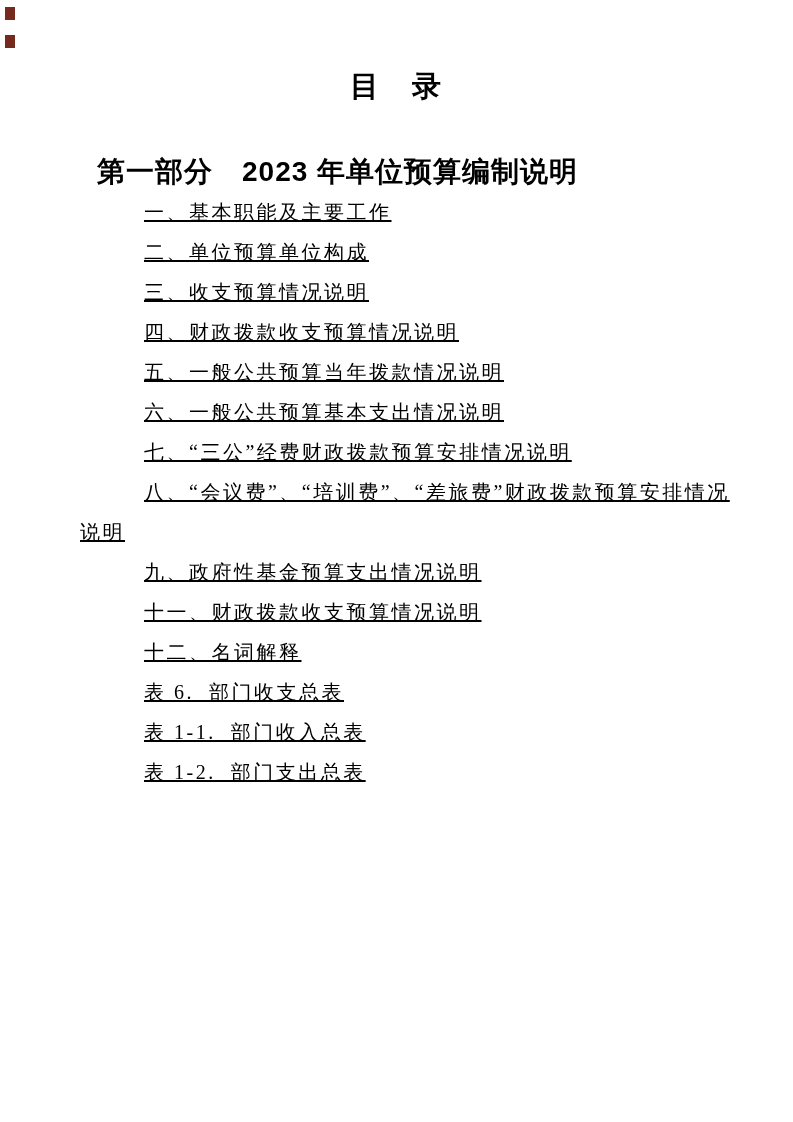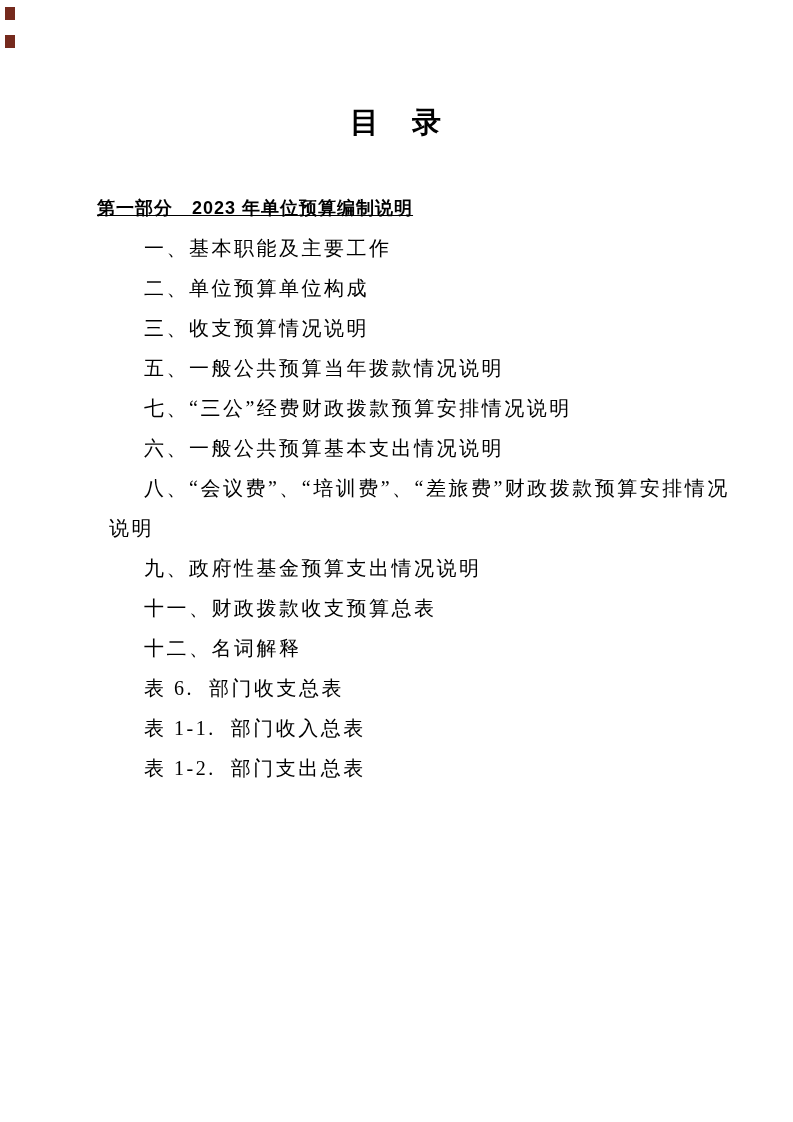--- a/index.html
+++ b/index.html
@@ -4,21 +4,21 @@
 <style>
   html, body { margin: 0; padding: 0; background: #ffffff; }
   .page {
     position: relative;
     width: 793px;
     height: 883px;
     background: #ffffff;
     color: #000000;
     overflow: hidden;
     box-sizing: border-box;
-    padding-top: 104px;
+    padding-top: 68px;
     font-family: "Liberation Serif", serif;
   }
   .corner-mark {
     position: absolute;
     left: 5px;
     width: 10px;
     height: 13px;
   }
   .corner-mark.m1 { top: 7px; }
   .corner-mark.m2 { top: 35px; }
@@ -29,35 +29,35 @@
     font-weight: bold;
     font-size: 29px;
     line-height: 36px;
     letter-spacing: 2px;
     white-space: pre;
   }
   .part-heading {
     margin: 0 0 0 97px;
     font-family: "Liberation Sans", sans-serif;
     font-weight: bold;
-    font-size: 18px;
+    font-size: 28px;
     line-height: 40px;
     letter-spacing: 1px;
     white-space: pre;
-    text-decoration: underline;
   }
   .toc-item {
     margin-left: 144px;
     font-family: "Liberation Serif", serif;
     font-size: 20px;
     line-height: 40px;
     letter-spacing: 2.5px;
     white-space: pre;
+    text-decoration: underline;
   }
-  .toc-item.continuation { margin-left: 109px; }
+  .toc-item.continuation { margin-left: 80px; }
   .page-number {
     position: absolute;
     left: 95px;
     top: 997px;
     font-family: "Liberation Serif", serif;
     font-size: 17px;
     line-height: 18px;
     letter-spacing: 2px;
     white-space: pre;
   }
@@ -70,27 +70,28 @@
   <span class="corner-mark m1" style="background: rgb(117, 42, 29);"></span>
   <span class="corner-mark m2" style="background: rgb(117, 42, 29);"></span>
 
   <h1 class="doc-title">目　录</h1>
 
   <section>
     <h2 class="part-heading">第一部分　2023 年单位预算编制说明</h2>
     <div class="toc-item">一、基本职能及主要工作</div>
     <div class="toc-item">二、单位预算单位构成</div>
     <div class="toc-item">三、收支预算情况说明</div>
+    <div class="toc-item">四、财政拨款收支预算情况说明</div>
     <div class="toc-item">五、一般公共预算当年拨款情况说明</div>
+    <div class="toc-item">六、一般公共预算基本支出情况说明</div>
     <div class="toc-item">七、“三公”经费财政拨款预算安排情况说明</div>
-    <div class="toc-item">六、一般公共预算基本支出情况说明</div>
     <div class="toc-item">八、“会议费”、“培训费”、“差旅费”财政拨款预算安排情况</div>
     <div class="toc-item continuation">说明</div>
     <div class="toc-item">九、政府性基金预算支出情况说明</div>
-    <div class="toc-item">十一、财政拨款收支预算总表</div>
+    <div class="toc-item">十一、财政拨款收支预算情况说明</div>
     <div class="toc-item">十二、名词解释</div>
   </section>
 
   <section>
     <div class="toc-item">表 6.  部门收支总表</div>
     <div class="toc-item">表 1-1.  部门收入总表</div>
     <div class="toc-item">表 1-2.  部门支出总表</div>
   </section>
 
   <div class="page-number">- 2 -</div>

